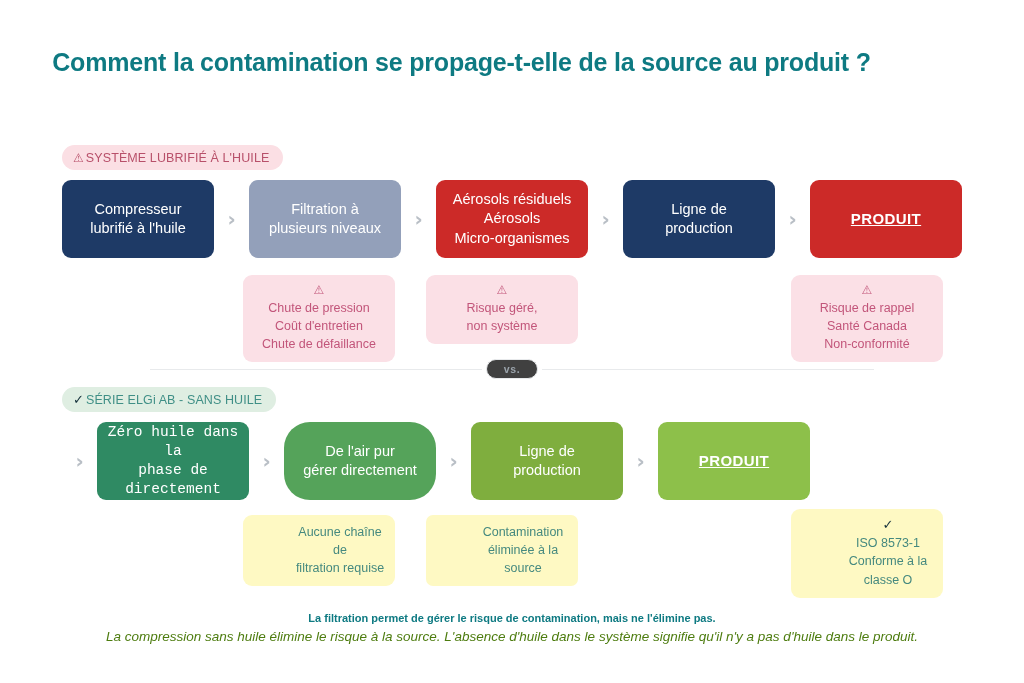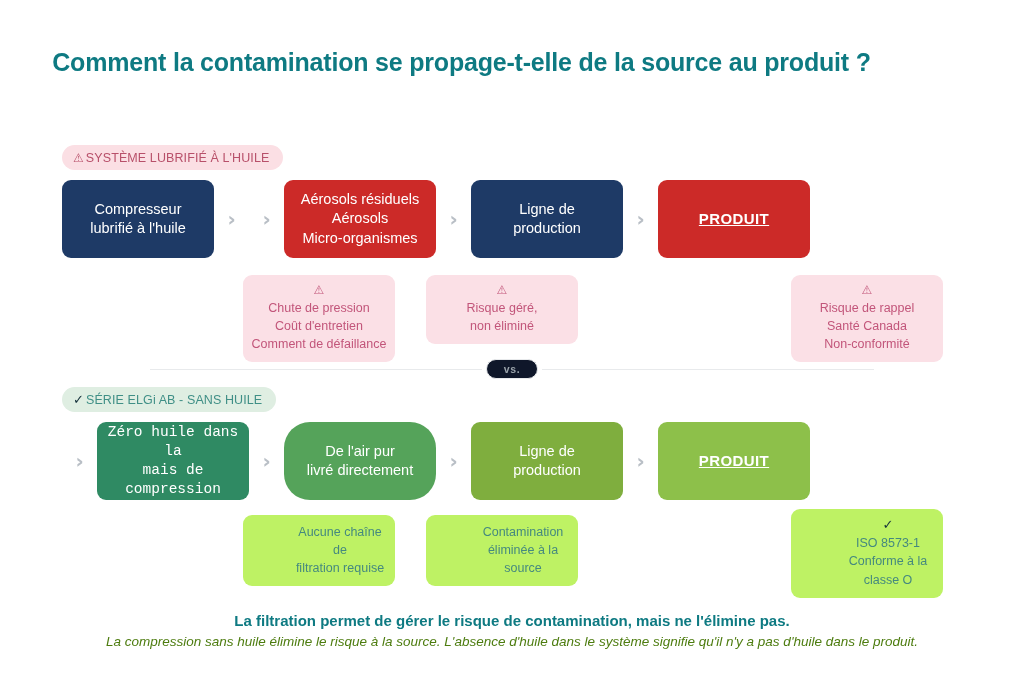--- a/index.html
+++ b/index.html
@@ -113,42 +113,42 @@
     font-size: 12.5px;
     line-height: 1.45;
     padding: 8px 6px 9px;
     box-sizing: border-box;
   }
   .note-warn {
     background: #fbe0e6;
     color: #c2557a;
   }
   .note-ok {
-    background: #bef264;
+    background: #fef9c3;
     color: #45897f;
     padding-left: 48px;
   }
   .note .note-icon {
     display: block;
     font-size: 12px;
     line-height: 1.25;
     margin-bottom: 1px;
   }
   .note-ok .note-icon {
     color: #16323c;
     font-size: 13px;
   }
 
   
   .note-p1 { left: 243px; top: 275px; }
   .note-p2 { left: 426px; top: 275px; }
   .note-p3 { left: 791px; top: 275px; }
   
   .note-g1 { left: 243px; top: 515px; }
-  .note-g2 { left: 426px; top: 515px; }
+  .note-g2 { left: 426px; top: 515px; border-radius: 7px; }
   .note-g3 { left: 791px; top: 509px; }
 
   
   .vs-divider {
     position: absolute;
     left: 150px;
     top: 358px;
     width: 724px;
     height: 22px;
     display: flex;
@@ -157,37 +157,37 @@
   .vs-line {
     flex: 1;
     height: 1px;
     background: #e8eaec;
   }
   .vs-pill {
     margin: 0 4px;
     padding: 3px 17px;
     border: 1px solid #e8eaec;
     border-radius: 12px;
-    background: #0f172a;
+    background: #404040;
     color: #9aa3ab;
     font-size: 10.5px;
     font-weight: bold;
     letter-spacing: 0.6px;
   }
 
   
   .footer {
     position: absolute;
     left: 0;
     top: 612px;
     width: 1024px;
     text-align: center;
   }
   .footer-bold {
-    font-size: 15px;
+    font-size: 11px;
     font-weight: bold;
     color: #0e7a82;
     margin-bottom: 5px;
   }
   .footer-italic {
     font-size: 13.5px;
     font-style: italic;
     color: #4d7c0f;
   }
 </style>
@@ -202,20 +202,26 @@
 </div>
 
 <div class="flow-row row-oil">
   <div class="node" style="background: rgb(30, 58, 102);">
     <span>
       <span>Compresseur</span><br>
       <span>lubrifié à l'huile</span>
     </span>
   </div>
   <div class="chevron">›</div>
+  <div class="node" style="background: rgb(147, 160, 186);">
+    <span>
+      <span>Filtration à</span><br>
+      <span>plusieurs niveaux</span>
+    </span>
+  </div>
   <div class="chevron">›</div>
   <div class="node" style="background: rgb(204, 42, 40);">
     <span>
       <span>Aérosols résiduels</span><br>
       <span>Aérosols</span><br>
       <span>Micro-organismes</span>
     </span>
   </div>
   <div class="chevron">›</div>
   <div class="node" style="background: rgb(30, 58, 102);">
@@ -227,26 +233,26 @@
   <div class="chevron">›</div>
   <div class="node bold" style="background: rgb(204, 42, 40);">
     <span>PRODUIT</span>
   </div>
 </div>
 
 <div class="note note-warn note-p1">
   <span class="note-icon">⚠</span>
   <span>Chute de pression</span><br>
   <span>Coût d'entretien</span><br>
-  <span>Comment de défaillance</span>
+  <span>Chute de défaillance</span>
 </div>
 <div class="note note-warn note-p2">
   <span class="note-icon">⚠</span>
   <span>Risque géré,</span><br>
-  <span>non éliminé</span>
+  <span>non système</span>
 </div>
 <div class="note note-warn note-p3">
   <span class="note-icon">⚠</span>
   <span>Risque de rappel</span><br>
   <span>Santé Canada</span><br>
   <span>Non-conformité</span>
 </div>
 
 <div class="vs-divider">
   <div class="vs-line"></div>
@@ -257,29 +263,29 @@
 <div class="badge badge-oilfree">
   <span class="badge-icon">✓</span>
   <span>SÉRIE ELGi AB - SANS HUILE</span>
 </div>
 
 <div class="flow-row row-oilfree">
   <div class="chevron">›</div>
   <div class="node" style="background: rgb(47, 138, 99); font-family: Liberation Mono, monospace;">
     <span>
       <span>Zéro huile dans la</span><br>
-      <span>mais de</span><br>
-      <span>compression</span>
+      <span>phase de</span><br>
+      <span>directement</span>
     </span>
   </div>
   <div class="chevron">›</div>
   <div class="node" style="background: rgb(85, 163, 90); border-radius: 26px;">
     <span>
       <span>De l'air pur</span><br>
-      <span>livré directement</span>
+      <span>gérer directement</span>
     </span>
   </div>
   <div class="chevron">›</div>
   <div class="node" style="background: rgb(127, 174, 62);">
     <span>
       <span>Ligne de</span><br>
       <span>production</span>
     </span>
   </div>
   <div class="chevron">›</div>

